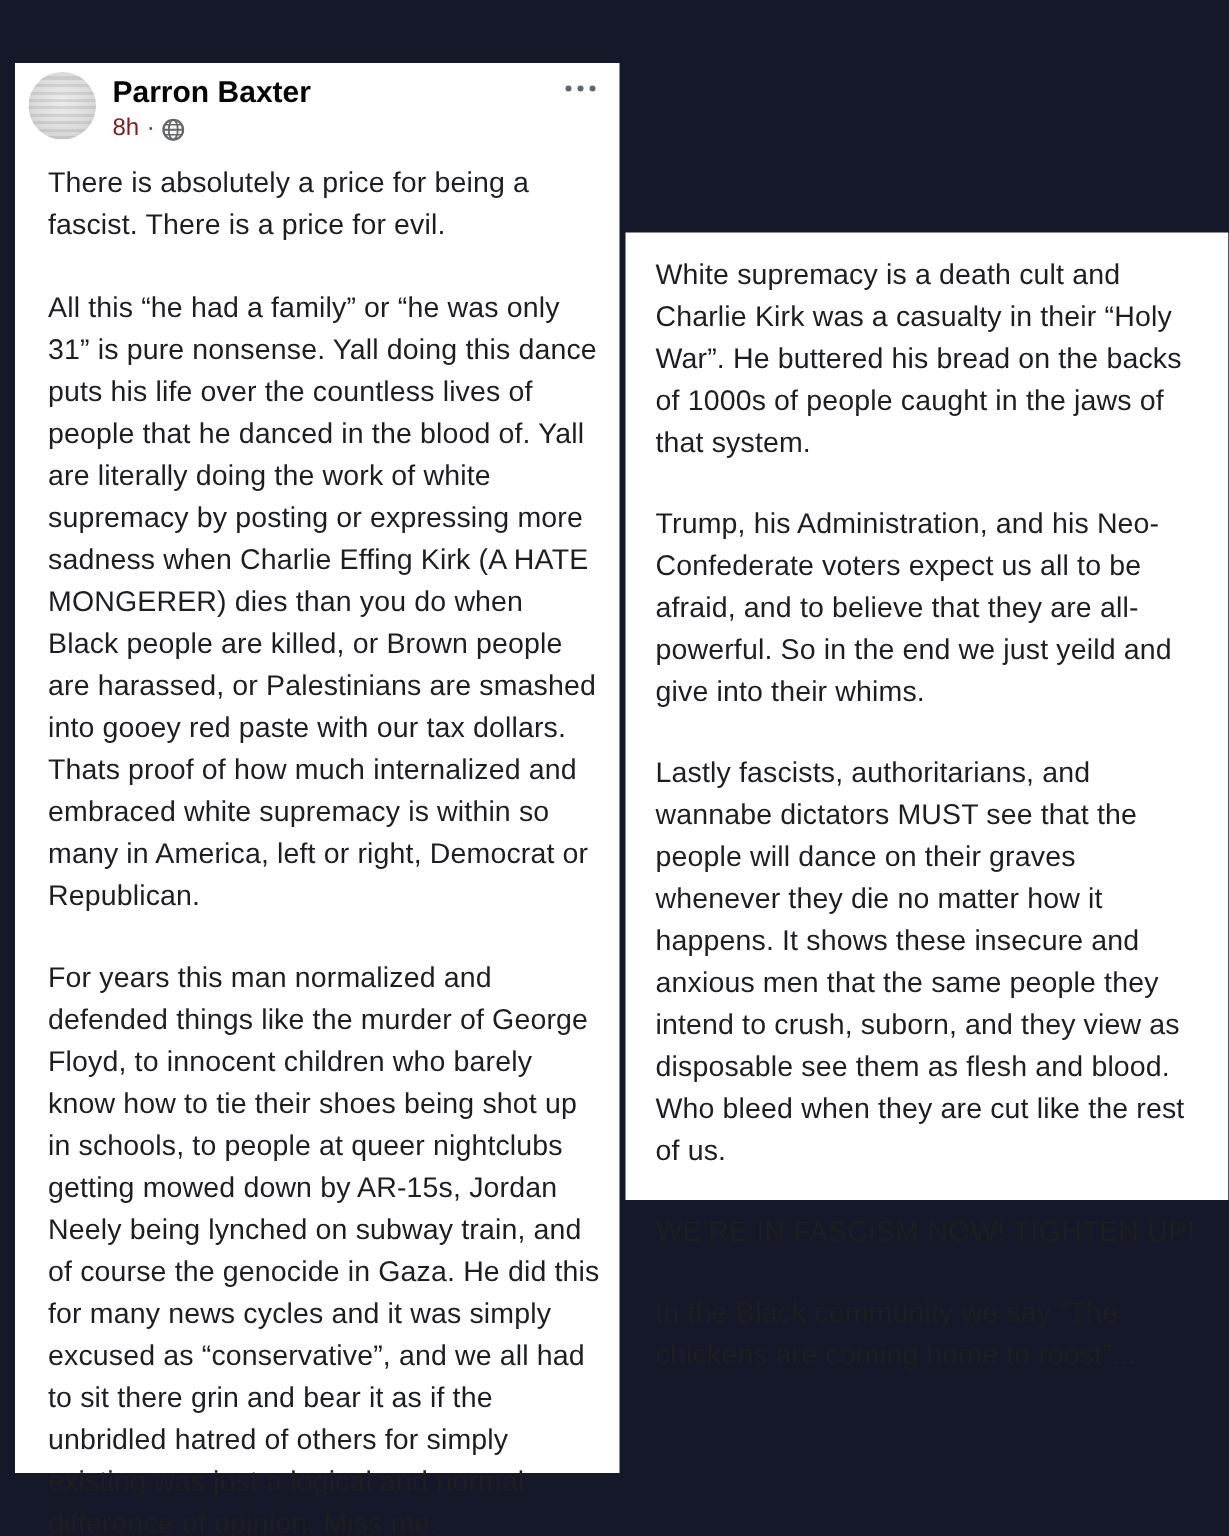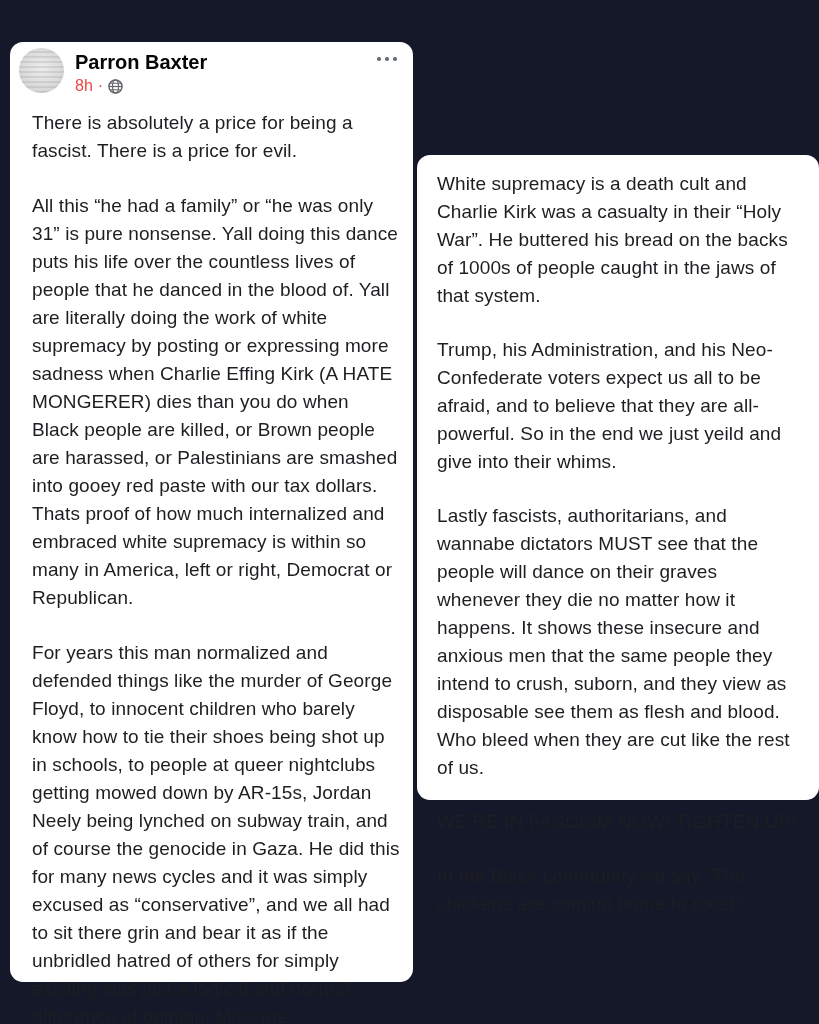--- a/index.html
+++ b/index.html
@@ -9,21 +9,20 @@
     font-family: "Liberation Sans", "DejaVu Sans", sans-serif;
     position: relative;
     overflow: hidden;
   }
   .stage { position: absolute; inset: 0; }
   .panel {
     position: absolute;
     background: #ffffff;
     box-sizing: border-box;
     color: #1c1e21;
-    border-radius: 13px;
   }
   .panel-left {
     left: 10px; top: 42px; width: 403px; height: 940px;
     padding: 6px 13px 0 9px;
   }
   .panel-right {
     left: 417px; top: 155px; width: 402px; height: 645px;
     padding: 15px 14px 0 7px;
   }
   .post-header {
@@ -36,21 +35,21 @@
       radial-gradient(circle at 50% 45%, #ececec 0%, #dcdcdc 55%, #c9c9c9 100%);
     flex: 0 0 auto;
     margin-right: 11px;
   }
   .header-text { display: flex; flex-direction: column; padding-top: 2px; }
   .author-name {
     font-weight: bold; font-size: 20px; line-height: 24px; color: #050505;
   }
   .meta-row {
     display: flex; align-items: center; gap: 5px;
-    font-size: 16px; line-height: 20px; color: #ef4444; margin-top: 2px;
+    font-size: 16px; line-height: 20px; color: #7f1d1d; margin-top: 2px;
   }
   .globe { width: 15px; height: 15px; display: inline-block; }
   .menu-dots {
     margin-left: auto; margin-top: 9px; margin-right: 3px;
     display: flex; gap: 4px; cursor: pointer;
   }
   .menu-dots i {
     width: 4px; height: 4px; border-radius: 50%; background: #606770; display: block;
   }
   .post-body p {

